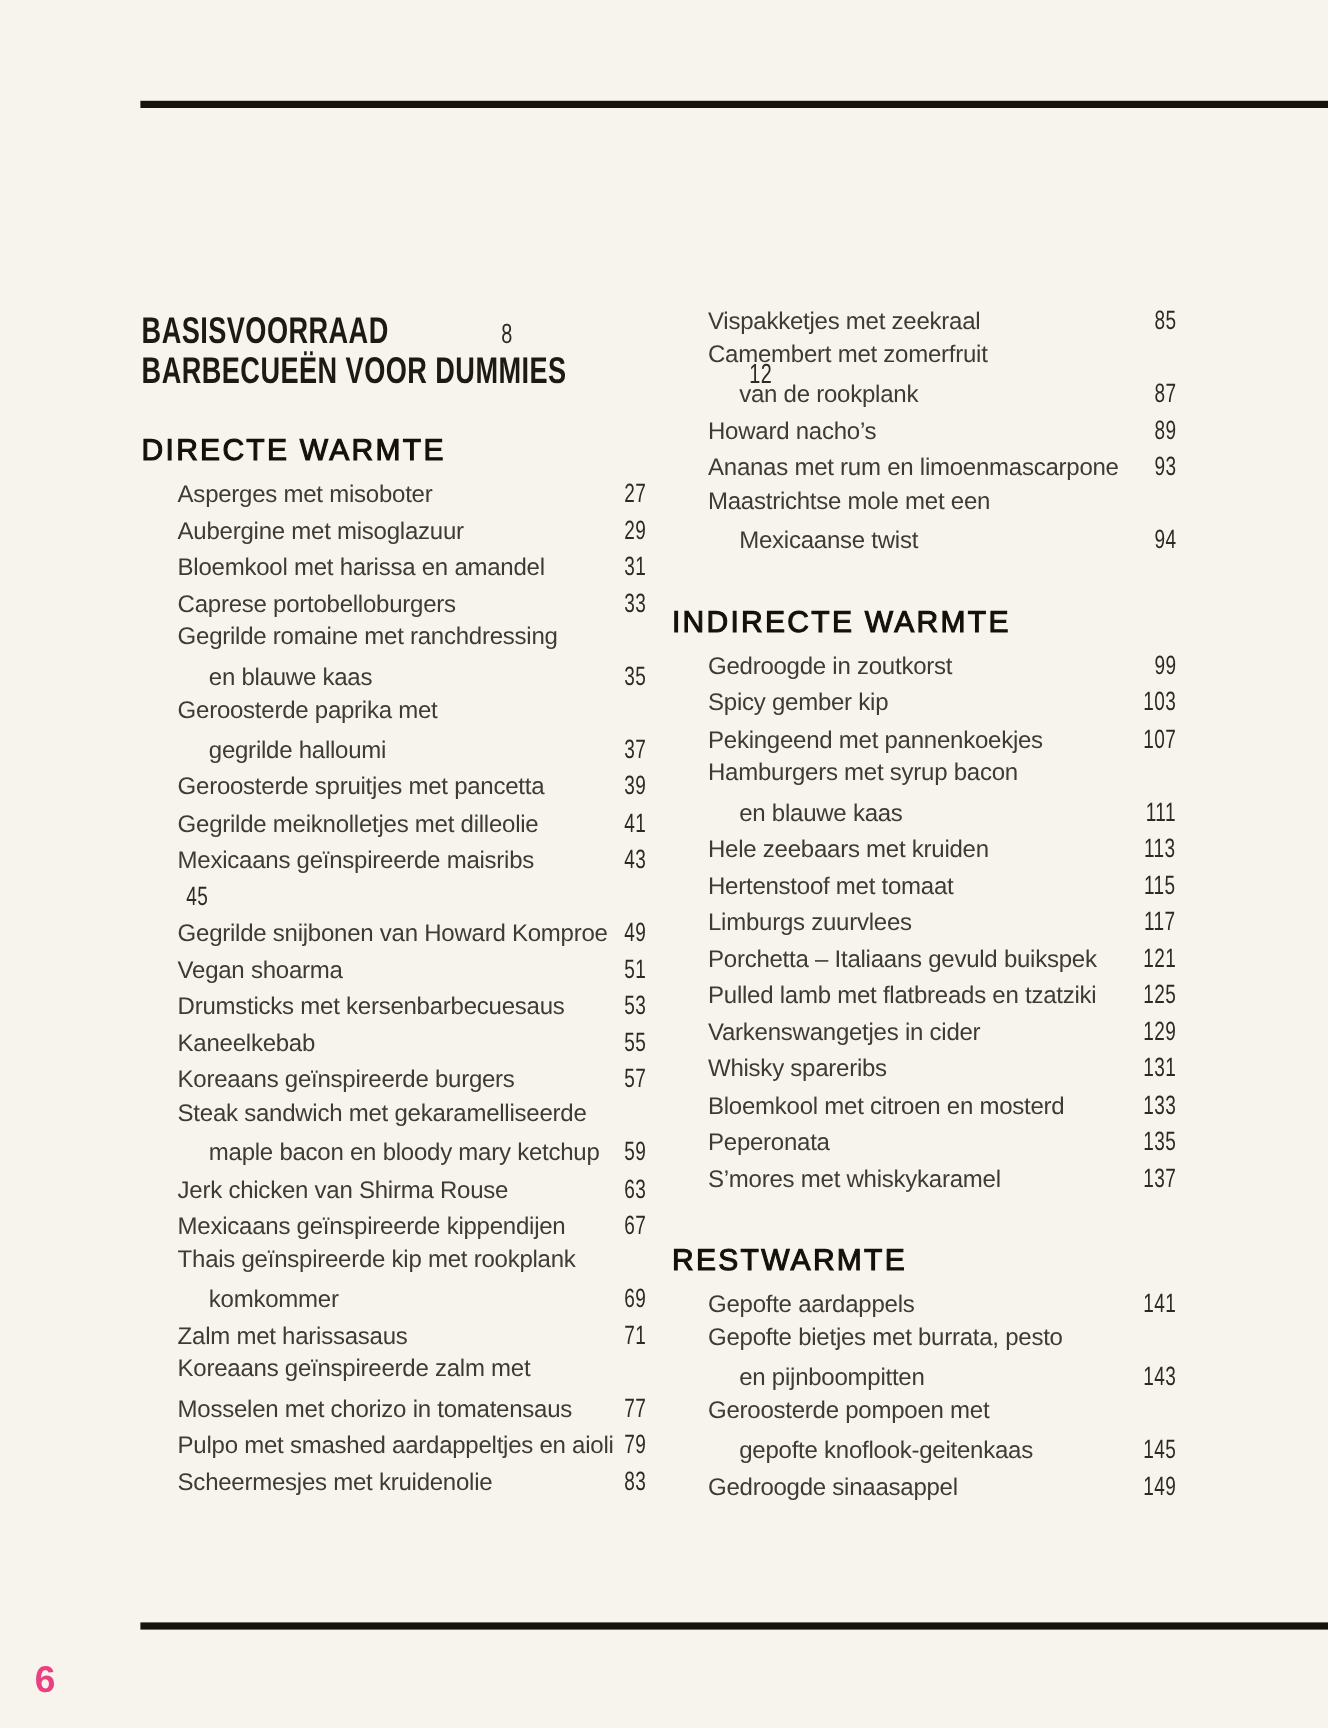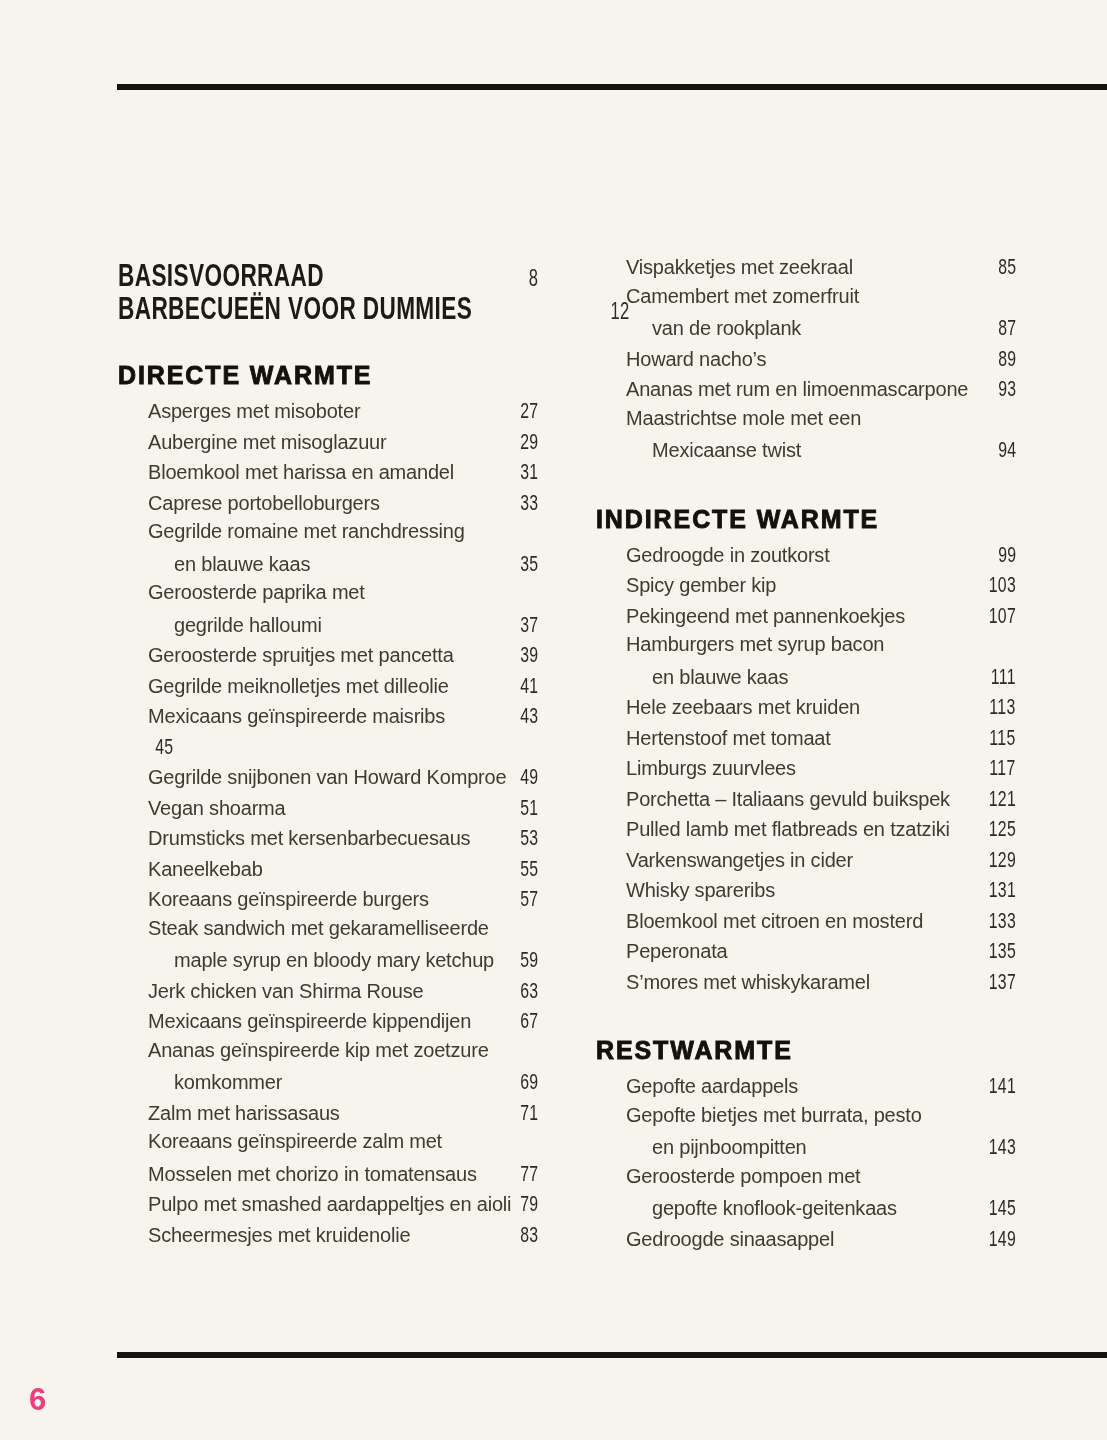--- a/index.html
+++ b/index.html
@@ -14,47 +14,47 @@
     position:absolute;
     left:117px; right:0;
     height:6px;
     background:#16130e;
   }
   .rule-top    { top:84px; }
   .rule-bottom { top:1352px; }
 
   .col { position:absolute; top:254px; width:420px; }
   .col-left  { left:118px; }
-  .col-right { left:596px; }
+  .col-right { left:560px; }
 
   
   .front { padding-top:4px; }
   .front-row {
-    display:flex; justify-content:space-between; align-items:baseline;
-    height:33px; white-space:nowrap;
+    display:flex; align-items:baseline;
+    height:33px; white-space:nowrap;gap:14px;
   }
   .front-label {
     display:inline-block;
     transform:scaleX(0.73); transform-origin:0 50%;
     font-size:31px; font-weight:700; letter-spacing:0.5px;
     color:#1d1a14;
   }
   .num {
     display:inline-block;
     transform:scaleX(0.72); transform-origin:100% 50%;
     font-size:22px; color:#2d2a24; letter-spacing:0.5px;
     flex:none;
   }
   .front-row .num { font-size:23px; }
 
   
   .section-title {
     margin:37px 0 8px 0;
     font-size:25px; line-height:29px;
-    font-weight:700; letter-spacing:1.9px;
+    font-weight:400; letter-spacing:1.9px;
     color:#14110c;
     -webkit-text-stroke:0.9px #14110c;
   }
 
   
   .item-row {
     display:flex; justify-content:space-between; align-items:baseline;
     height:30.5px;
     padding-left:30px;
     white-space:nowrap;
@@ -152,33 +152,33 @@
         <span class="num">55</span>
       </div>
       <div class="item-row">
         <span class="item-label">Koreaans geïnspireerde burgers</span>
         <span class="num">57</span>
       </div>
       <div class="item-row">
         <span class="item-label">Steak sandwich met gekaramelliseerde</span>
       </div>
       <div class="item-row cont">
-        <span class="item-label">maple syrup en bloody mary ketchup</span>
+        <span class="item-label">maple bacon en bloody mary ketchup</span>
         <span class="num">59</span>
       </div>
       <div class="item-row">
         <span class="item-label">Jerk chicken van Shirma Rouse</span>
         <span class="num">63</span>
       </div>
       <div class="item-row">
         <span class="item-label">Mexicaans geïnspireerde kippendijen</span>
         <span class="num">67</span>
       </div>
       <div class="item-row">
-        <span class="item-label">Ananas geïnspireerde kip met zoetzure</span>
+        <span class="item-label">Thais geïnspireerde kip met rookplank</span>
       </div>
       <div class="item-row cont">
         <span class="item-label">komkommer</span>
         <span class="num">69</span>
       </div>
       <div class="item-row">
         <span class="item-label">Zalm met harissasaus</span>
         <span class="num">71</span>
       </div>
       <div class="item-row">

